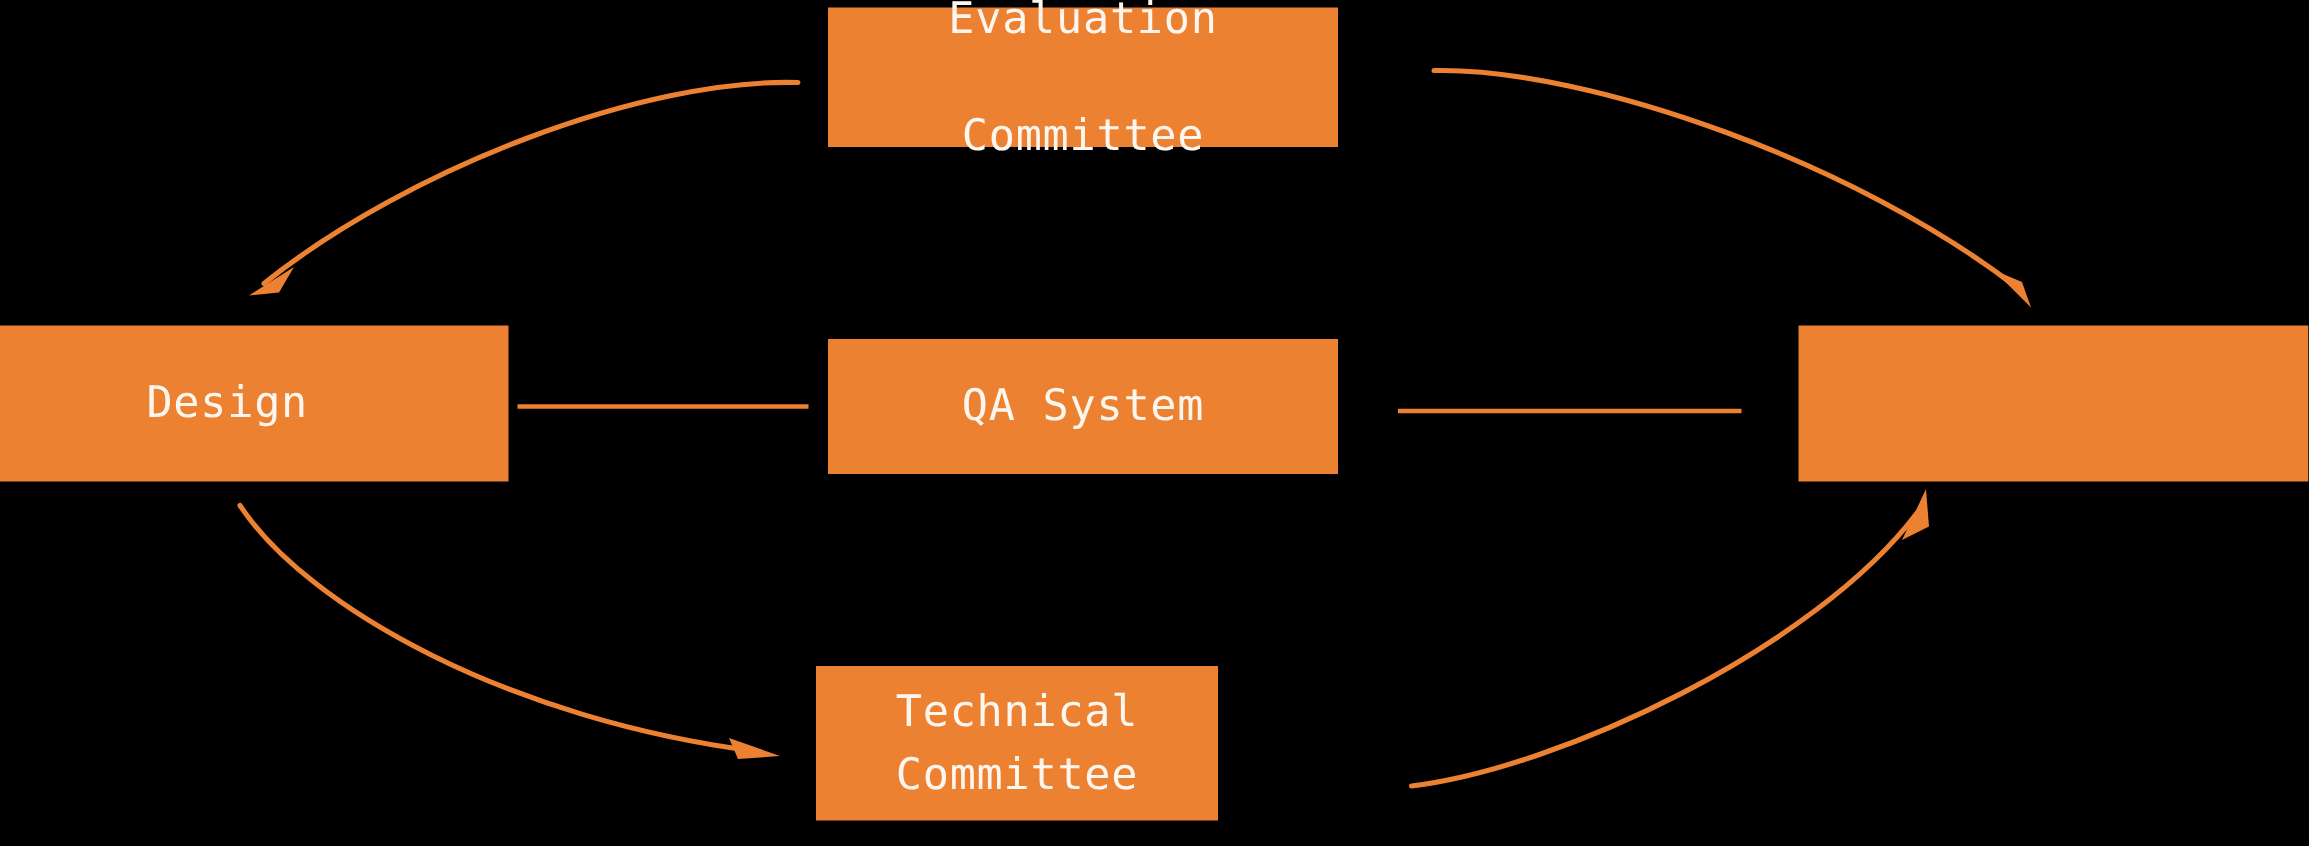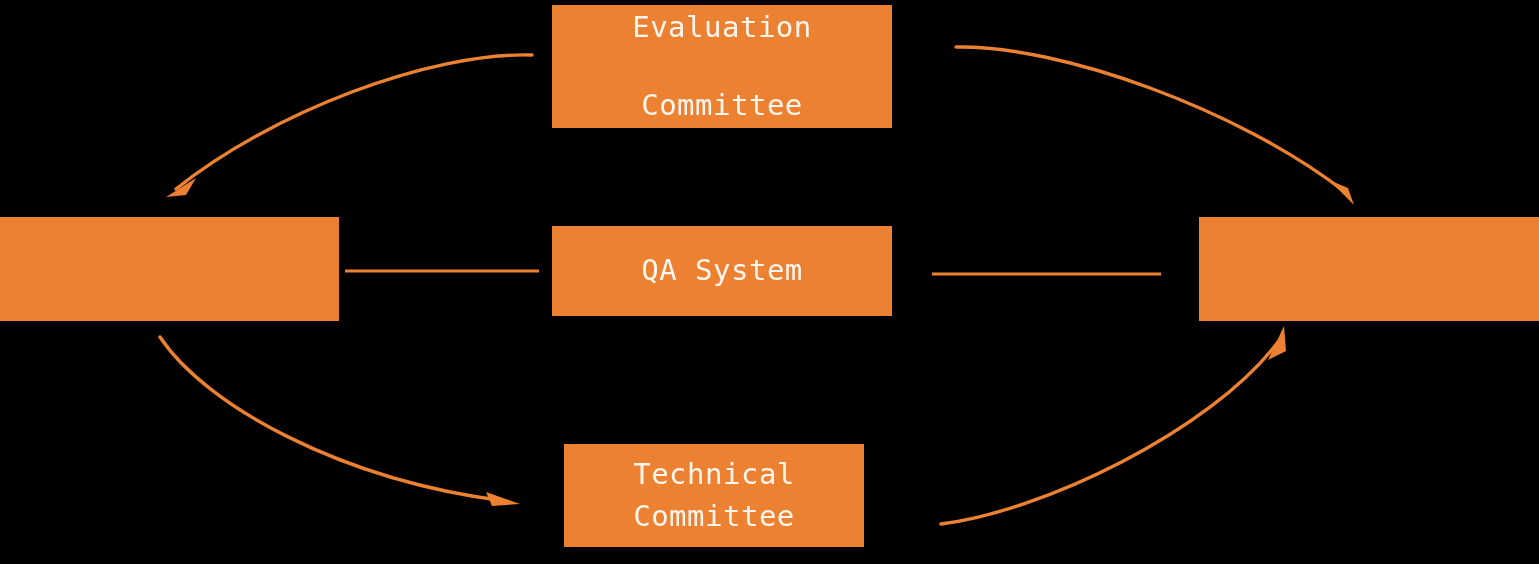--- a/index.html
+++ b/index.html
@@ -38,25 +38,25 @@
     font-size: 29px;
     line-height: 1.42;
     letter-spacing: 0.5px;
     text-align: center;
     white-space: nowrap;
     box-sizing: border-box;
   }
   .node .line2 { display: block; }
 
   
-  #node-evaluation-committee { left: 552px;  top: 5px;   width: 340px; height: 123px; gap: 37px; }
+  #node-evaluation-committee { left: 552px;  top: 5px;   width: 340px; height: 93px; gap: 37px; }
   #node-protocol-design      { left: -36px;  top: 217px; width: 375px; height: 104px; }
   #node-qa-system            { left: 552px;  top: 226px; width: 340px; height: 90px; text-align: right;  }
   #node-product-outcome      { left: 1199px; top: 217px; width: 376px; height: 104px; }
-  #node-technical-committee  { left: 564px;  top: 444px; width: 300px; height: 103px; }
+  #node-technical-committee  { left: 544px;  top: 444px; width: 268px; height: 103px; }
 </style>
 </head>
 <body>
 
 <div id="stage">
 
   <svg class="edge-layer" viewBox="0 0 1539 564" width="1539" height="564" xmlns="http://www.w3.org/2000/svg">
 
     <g>
       <path d="M 532,55 C 430,52 272,112 176,189" fill="none" stroke="#ec8132" stroke-width="3.4" stroke-linecap="round"></path>
@@ -86,20 +86,21 @@
       <line x1="932" y1="274" x2="1161" y2="274" stroke="#ec8132" stroke-width="3" stroke-linecap="butt"></line>
     </g>
   </svg>
 
   <div class="node" id="node-evaluation-committee">
     <span class="line1">Evaluation</span>
     <span class="line2">Committee</span>
   </div>
 
   <div class="node" id="node-protocol-design">
+    <span class="line2">Design</span>
   </div>
 
   <div class="node" id="node-qa-system">
     <span class="line1">QA System</span>
   </div>
 
   <div class="node" id="node-product-outcome">
   </div>
 
   <div class="node" id="node-technical-committee">

